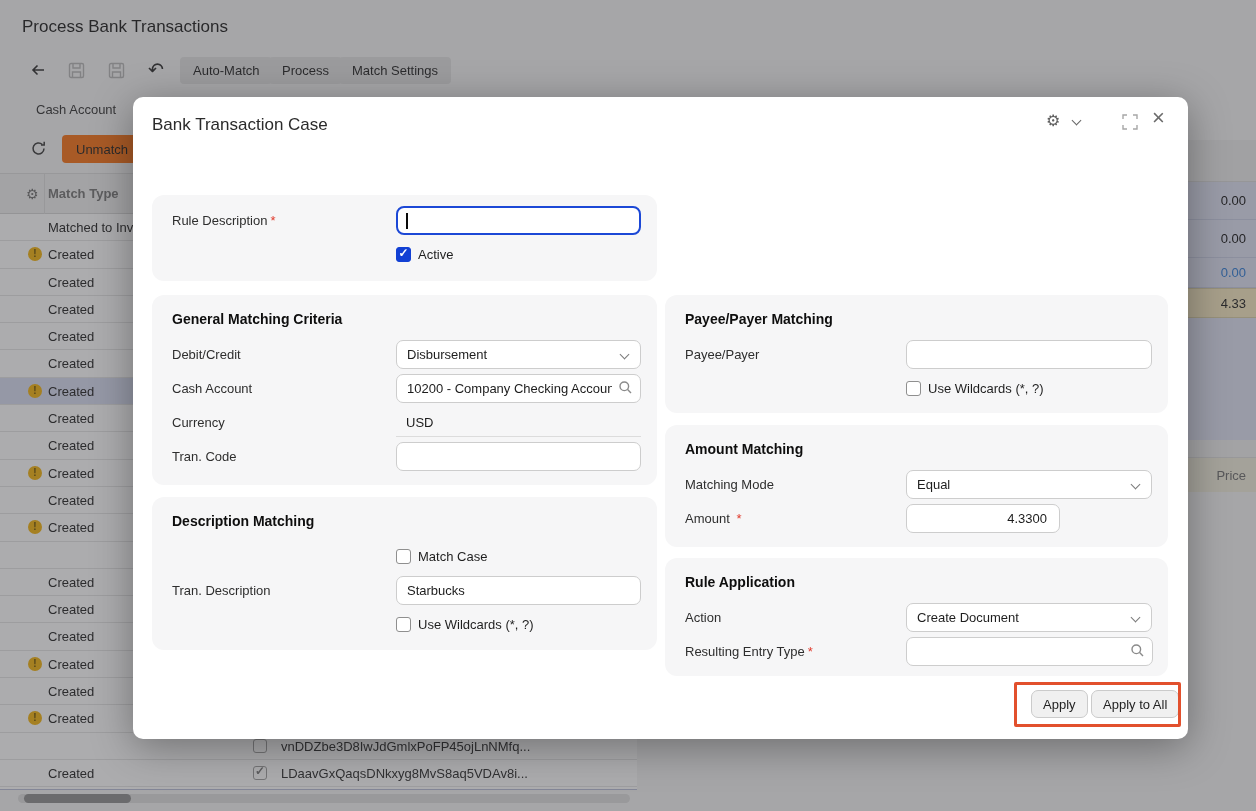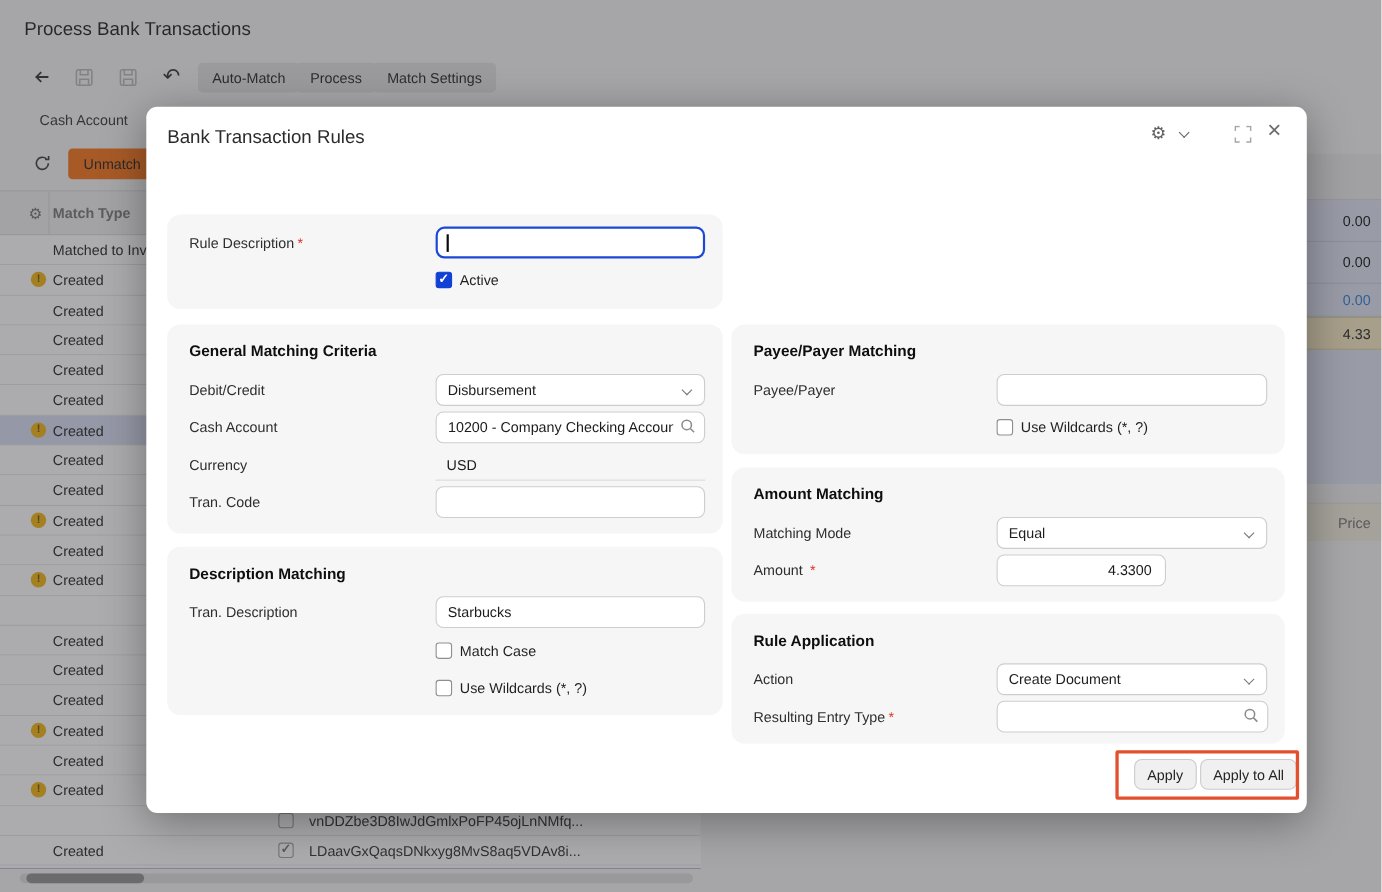--- a/index.html
+++ b/index.html
@@ -231,21 +231,21 @@
   <div class="rs-price">Price</div>
 
   <div class="hscroll-track">
     <div class="hscroll-thumb"></div>
   </div>
 </div>
 
 <div class="overlay"></div>
 
 <div class="modal">
-  <div class="m-title">Bank Transaction Rules</div>
+  <div class="m-title">Bank Transaction Case</div>
   <span class="m-gear">⚙</span>
   <span class="m-gear-chev"></span>
   <span class="m-expand">
     <svg width="16" height="16" viewBox="0 0 16 16">
         <path d="M1 5V1h4 M11 1h4v4 M15 11v4h-4 M5 15H1v-4" stroke="#a7a7a7" stroke-width="1.4" fill="none"></path>
       </svg>
   </span>
   <span class="m-close">×</span>
 
   <div class="panel p-rule">
@@ -288,28 +288,28 @@
       <span class="readonly">USD</span>
     </div>
     <div class="frow">
       <span class="flabel">Tran. Code</span>
       <input class="input" value="" style="">
     </div>
   </div>
 
   <div class="panel p-desc">
     <div class="sec-title">Description Matching</div>
-    <div class="frow">
-      <span class="flabel">Tran. Description</span>
-      <input class="input" value="Starbucks" style="">
-    </div>
     <div class="frow" style="margin-top:6px;">
       <span class="flabel"></span>
       <span class="mcb"></span>
       <span class="cb-row-label">Match Case</span>
+    </div>
+    <div class="frow">
+      <span class="flabel">Tran. Description</span>
+      <input class="input" value="Starbucks" style="">
     </div>
     <div class="frow">
       <span class="flabel"></span>
       <span class="mcb"></span>
       <span class="cb-row-label">Use Wildcards (*, ?)</span>
     </div>
   </div>
 
   <div class="panel p-payee right-col">
     <div class="sec-title">Payee/Payer Matching</div>

